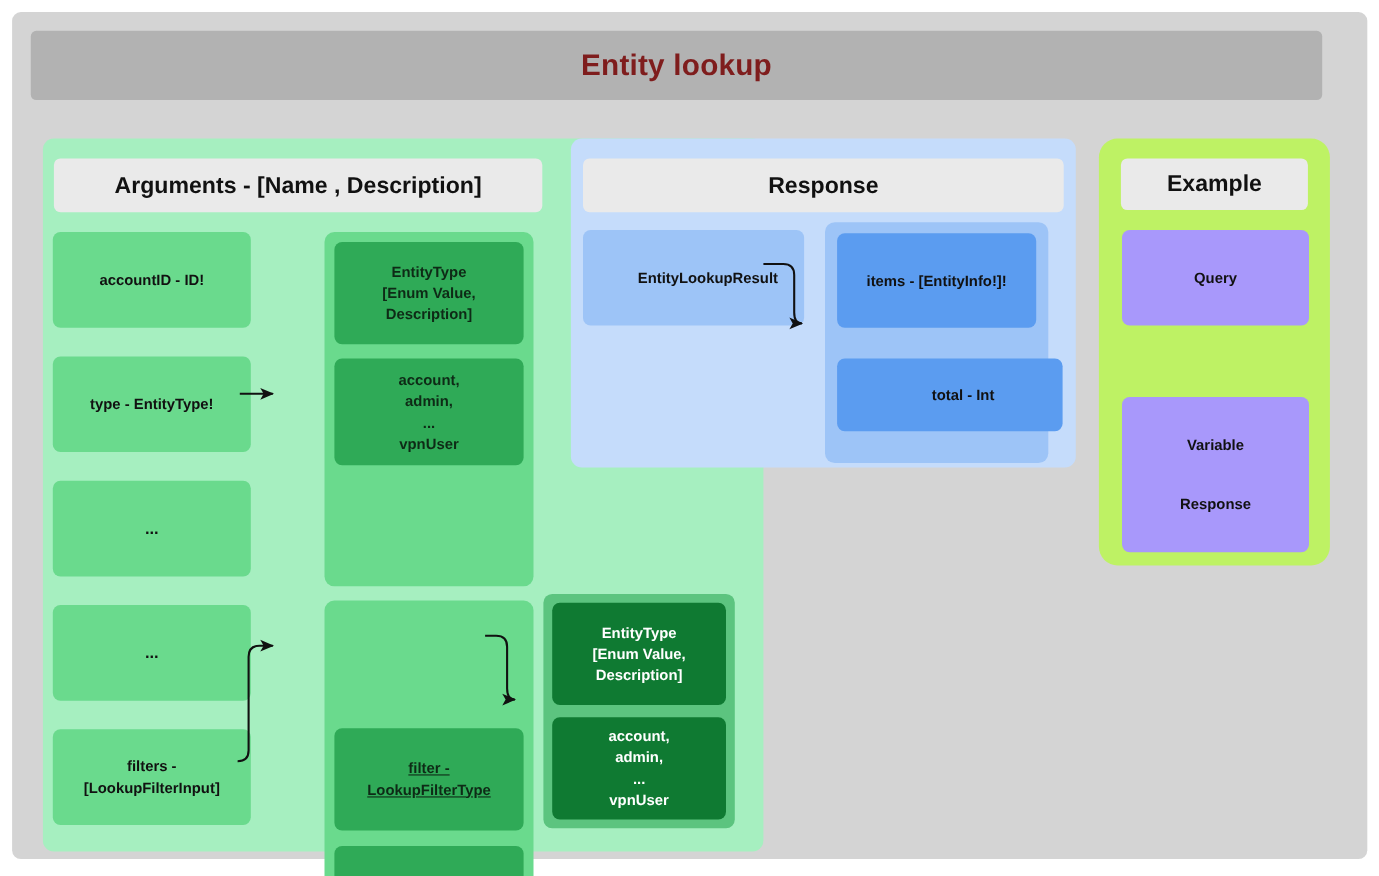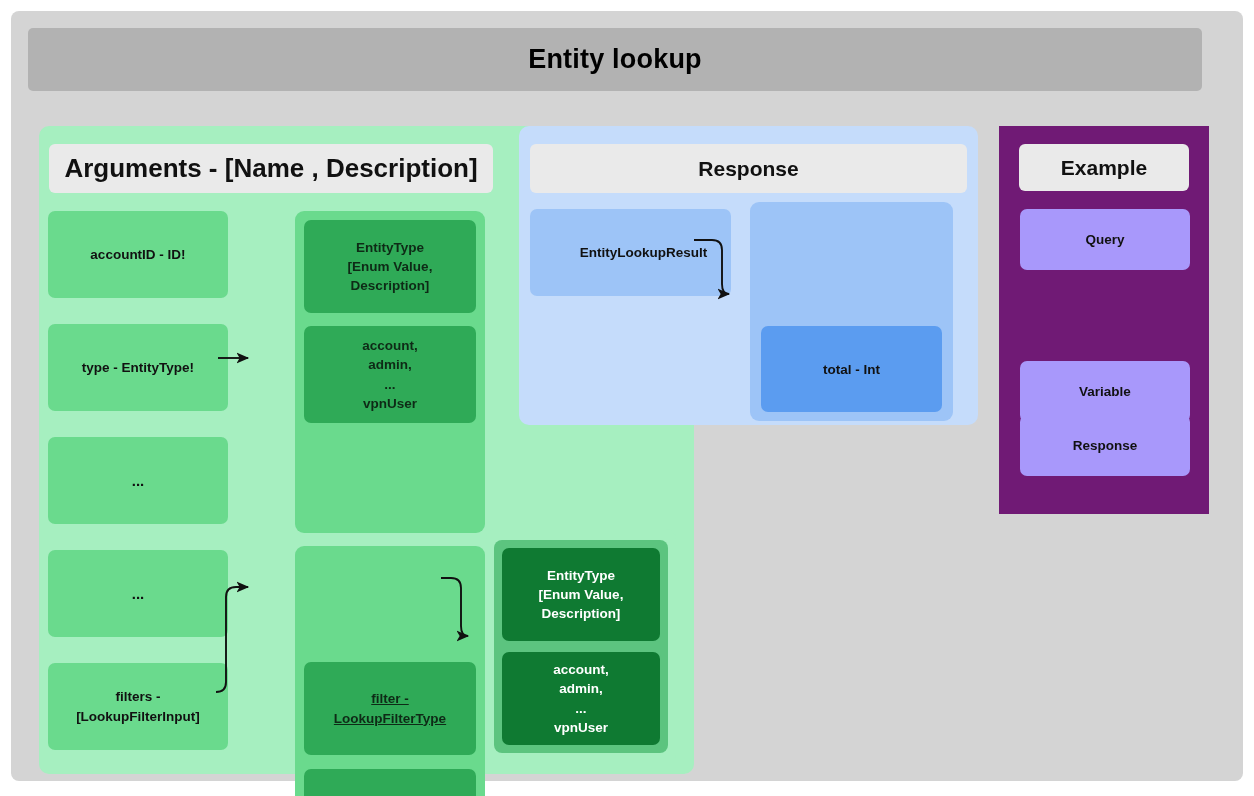--- a/index.html
+++ b/index.html
@@ -34,21 +34,21 @@
     height: 63px;
     background: #b2b2b2;
     border-radius: 5px;
     display: flex;
     align-items: center;
     justify-content: center;
   }
   .title-bar .title-text {
     font-size: 27px;
     font-weight: bold;
-    color: #000000;
+    color: #7f1d1d;
     letter-spacing: 0.2px;
   }
 
   
   .section-header {
     background: #eaeaea;
     border-radius: 6px;
     display: flex;
     align-items: center;
     justify-content: center;
@@ -65,21 +65,21 @@
     height: 648px;
     background: #a6efc0;
     border-radius: 10px;
   }
   .args-header {
     position: absolute;
     left: 10px;
     top: 18px;
     width: 444px;
     height: 49px;
-    font-size: 26px;
+    font-size: 21px;
   }
 
   .arg-col-left {
     position: absolute;
     left: 9px;
     top: 85px;
     width: 185px;
   }
   .arg-box {
     width: 180px;
@@ -226,45 +226,45 @@
     border-radius: 7px;
     display: flex;
     align-items: center;
     justify-content: center;
     text-align: center;
     font-size: 13.5px;
     font-weight: bold;
     color: #111111;
   }
   .bib-items { top: 10px;  height: 86px; }
-  .bib-total { top: 124px; height: 86px; }
+  .bib-total { top: 124px; height: 66px; padding-left: 24px; }
 
   
   .panel-example {
     position: absolute;
     left: 988px;
     top: 115px;
     width: 210px;
     height: 388px;
-    background: #701a75;
-    border-radius: 0;
+    background: #bef264;
+    border-radius: 17px;
   }
   .example-header {
     position: absolute;
     left: 20px;
     top: 18px;
     width: 170px;
     height: 47px;
     font-size: 21px;
   }
   .purple-box {
     position: absolute;
     left: 21px;
     width: 170px;
-    height: 61px;
+    height: 87px;
     background: #a898fb;
     border-radius: 7px;
     display: flex;
     align-items: center;
     justify-content: center;
     text-align: center;
     font-size: 13.5px;
     font-weight: bold;
     color: #111111;
   }
@@ -345,20 +345,23 @@
   </div>
 
   <div class="panel-response">
     <div class="section-header response-header">
       <span>Response</span>
     </div>
     <div class="blue-box-result">
       <span>EntityLookupResult</span>
     </div>
     <div class="subpanel-blue">
+      <div class="blue-inner-box bib-items">
+        <span>items - [EntityInfo!]!</span>
+      </div>
       <div class="blue-inner-box bib-total">
         <span>total - Int</span>
       </div>
     </div>
   </div>
 
   <div class="panel-example">
     <div class="section-header example-header">
       <span>Example</span>
     </div>

